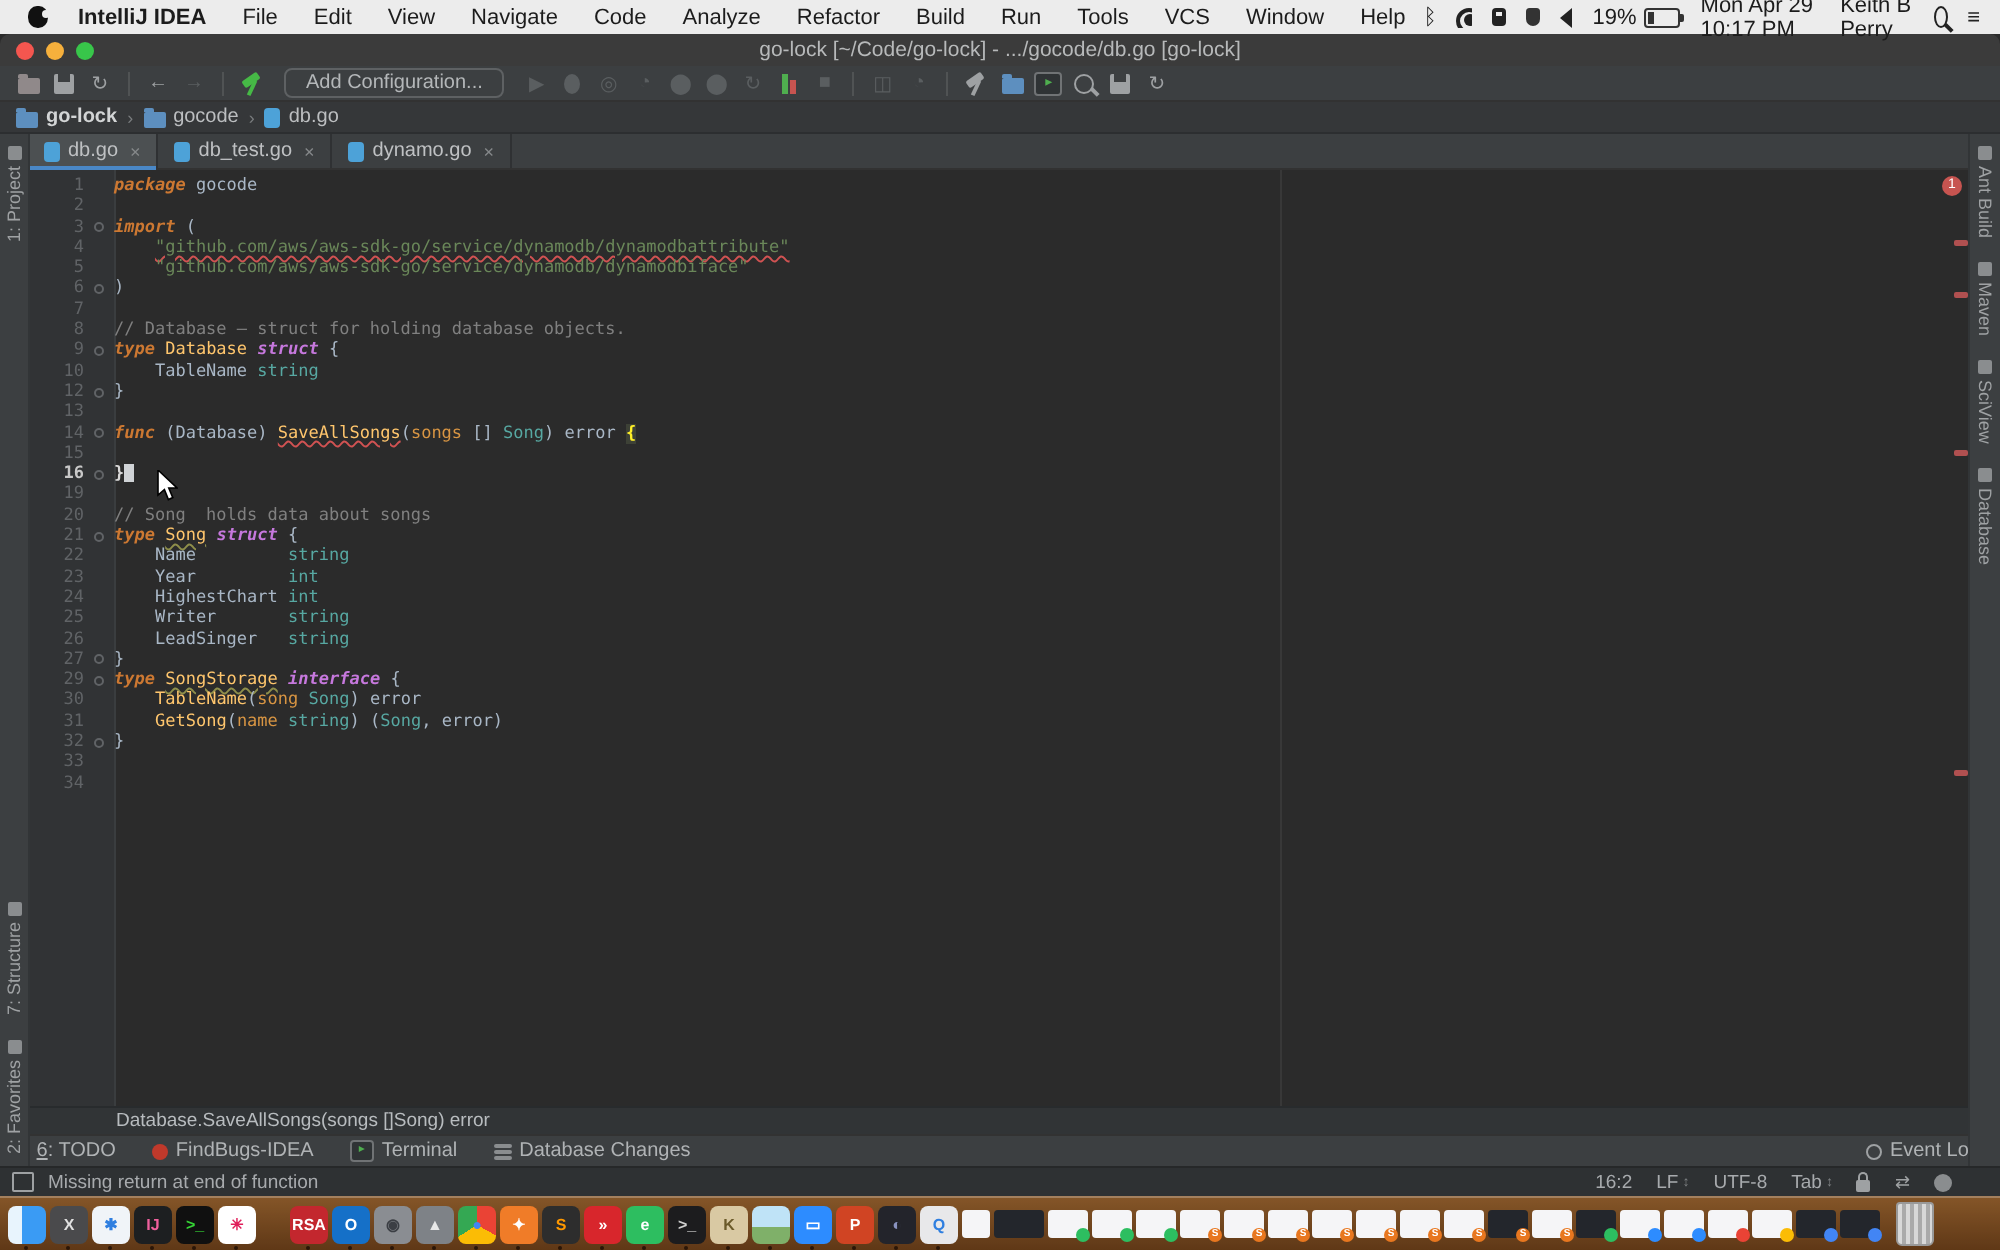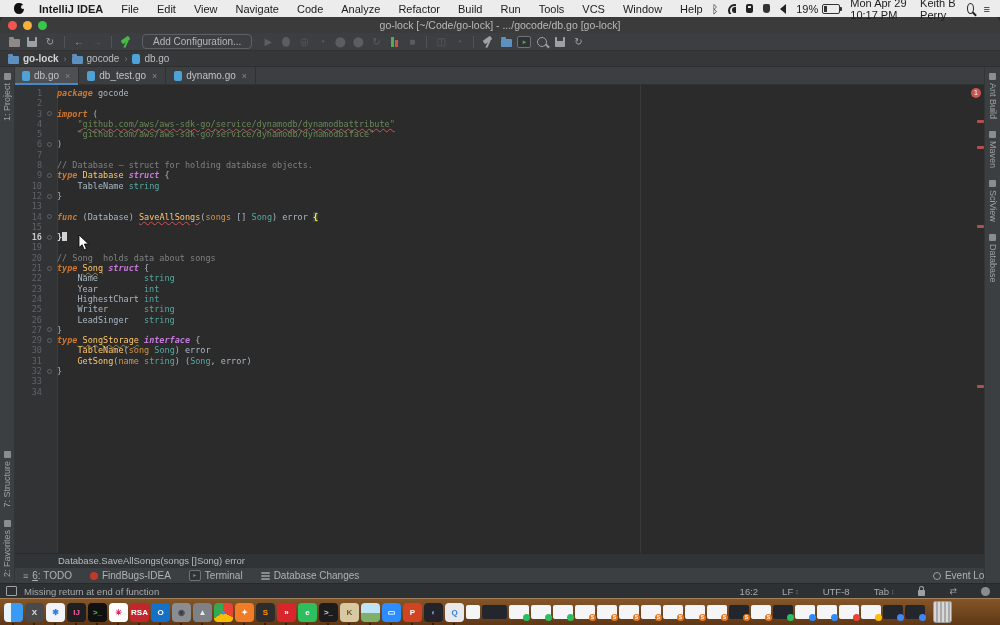--- a/index.html
+++ b/index.html
@@ -124,38 +124,38 @@
   .errbadge{position:absolute;right:4px;top:3px;width:10px;height:10px;border-radius:50%;background:#c75450;
     color:#fff;font-size:7px;line-height:10px;text-align:center;font-family:"Liberation Sans",sans-serif;}
   .etick{position:absolute;right:1px;width:7px;height:3px;background:#b05050;border-radius:1px;}
   .mousecur{position:absolute;left:64px;top:150px;z-index:9;}
 
   
   .contextbar{position:absolute;left:14px;right:15px;top:553px;height:14px;background:#313436;
     border-top:1px solid #282b2d;color:#b8bcbf;font-size:9.5px;line-height:14px;padding-left:44px;box-sizing:border-box;}
 
   
-  .bottombar{position:absolute;left:14px;right:0;top:567px;height:16px;background:#3c3f41;
+  .bottombar{position:absolute;left:0;right:0;top:567px;height:16px;background:#3c3f41;
     display:flex;align-items:center;font-size:10px;color:#b0b3b5;border-top:1px solid #323232;box-sizing:border-box;}
   .bb-item{display:flex;align-items:center;gap:4px;padding:0 9px;white-space:nowrap;}
   .bb-item u{text-decoration:underline;}
   .ic-todo{font-size:9px;color:#9ea1a3;}
   .ic-bugred{width:8px;height:8px;border-radius:50%;background:#c0392b;}
   .ic-term2{width:10px;height:9px;background:#2f3335;border:1px solid #707375;border-radius:2px;color:#4fae4f;font-size:6px;line-height:8px;text-align:center;}
   .ic-db{width:9px;height:9px;display:flex;flex-direction:column;gap:1px;justify-content:center;}
   .ic-db i{display:block;height:2px;background:#8a8d8f;border-radius:1px;}
   .bb-right{margin-left:auto;display:flex;align-items:center;gap:4px;padding-right:10px;}
   .ic-event{width:8px;height:8px;border:1.5px solid #9ea1a3;border-radius:50%;box-sizing:border-box;}
 
   
   .statusbar{position:absolute;left:0;right:0;top:583px;height:15px;background:#2e3133;
     display:flex;align-items:center;font-size:9.5px;color:#a7aaad;border-top:1px solid #262829;box-sizing:border-box;}
   .sb-left{display:flex;align-items:center;gap:7px;padding-left:6px;}
   .ic-mon{width:9px;height:8px;border:1px solid #9ea1a3;border-radius:1px;}
-  .sb-right{margin-left:auto;display:flex;align-items:center;gap:24px;padding-right:10px;}
+  .sb-right{margin-left:auto;display:flex;align-items:center;gap:12px;padding-right:24px;}
   .sb-dd{display:flex;align-items:center;gap:2px;}
   .sb-dd i{font-style:normal;font-size:7px;color:#7e8183;}
   .ic-lock{width:7px;height:6px;background:#9ea1a3;border-radius:1px;position:relative;margin-top:3px;}
   .ic-lock::before{content:"";position:absolute;left:1px;top:-4px;width:5px;height:4px;border:1px solid #9ea1a3;border-bottom:none;border-radius:3px 3px 0 0;box-sizing:border-box;}
   .ic-hector{width:9px;height:9px;border-radius:50%;background:#8a8d8f;}
 
   
   .desktop{position:absolute;left:0;top:598px;width:1000px;height:27px;
     background:linear-gradient(180deg,#a06a33,#6f431c);}
   .dock{position:absolute;inset:0;background:rgba(40,20,5,0.22);border-top:1px solid rgba(255,255,255,0.25);
@@ -432,21 +432,21 @@
   </div>
 
   <div class="desktop">
     <div class="dock" id="dock">
         <div class="dapp" style="background: linear-gradient(90deg, rgb(232, 244, 253) 0px, rgb(232, 244, 253) 38%, rgb(58, 155, 244) 38%); color: rgb(27, 95, 174);"></div>
         <div class="dapp" style="background: rgb(74, 74, 76); color: rgb(224, 224, 224);">X</div>
         <div class="dapp" style="background: rgb(240, 244, 248); color: rgb(47, 127, 224);">✱</div>
         <div class="dapp" style="background: rgb(29, 31, 33); color: rgb(240, 96, 158);">IJ</div>
         <div class="dapp" style="background: rgb(16, 16, 16); color: rgb(53, 212, 53);">&gt;_</div>
         <div class="dapp" style="background: rgb(255, 255, 255); color: rgb(224, 30, 90);">✳</div>
-        <div class="dapp" style="background: rgb(195, 39, 46); color: rgb(255, 255, 255);">RSA</div>
+        <div class="dapp" style="background: rgb(195, 39, 46); color: rgb(255, 255, 255); margin-left: 15px;">RSA</div>
         <div class="dapp" style="background: rgb(21, 112, 200); color: rgb(255, 255, 255);">O</div>
         <div class="dapp" style="background: rgb(138, 141, 146); color: rgb(59, 62, 68);">◉</div>
         <div class="dapp" style="background: rgb(126, 130, 135); color: rgb(232, 232, 232);">▲</div>
         <div class="dapp" style="background: conic-gradient(rgb(234, 67, 53) 0deg, rgb(234, 67, 53) 33%, rgb(251, 188, 5) 0deg, rgb(251, 188, 5) 66%, rgb(52, 168, 83) 0deg); color: rgb(66, 133, 244);">●</div>
         <div class="dapp" style="background: rgb(240, 124, 40); color: rgb(255, 255, 255);">✦</div>
         <div class="dapp" style="background: rgb(45, 45, 45); color: rgb(255, 152, 0);">S</div>
         <div class="dapp" style="background: rgb(216, 38, 44); color: rgb(255, 255, 255);">»</div>
         <div class="dapp" style="background: rgb(45, 190, 96); color: rgb(255, 255, 255);">e</div>
         <div class="dapp" style="background: rgb(28, 28, 30); color: rgb(207, 207, 207);">&gt;_</div>
         <div class="dapp" style="background: rgb(217, 201, 163); color: rgb(107, 90, 42);">K</div>

